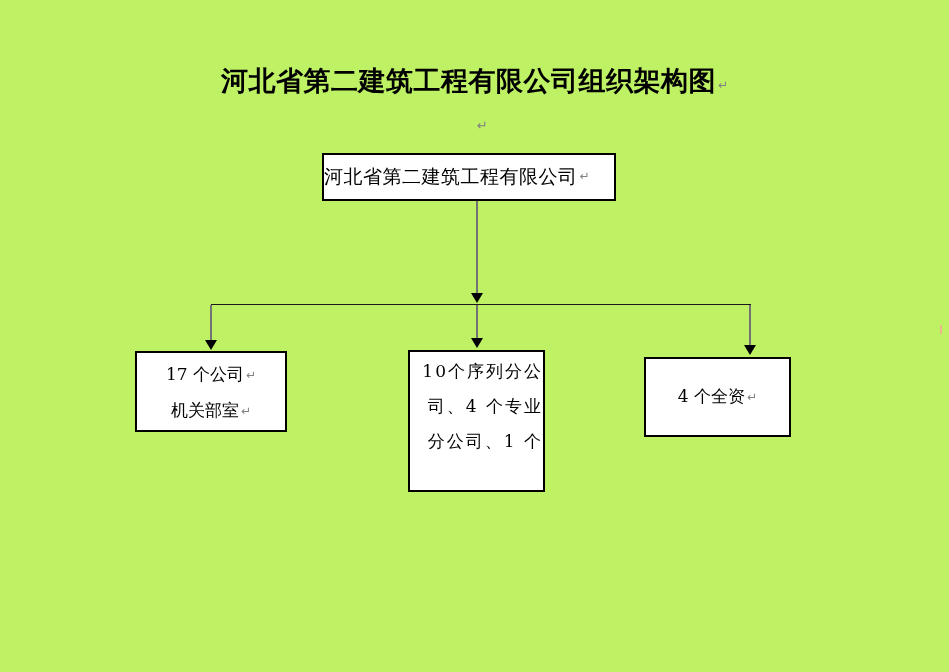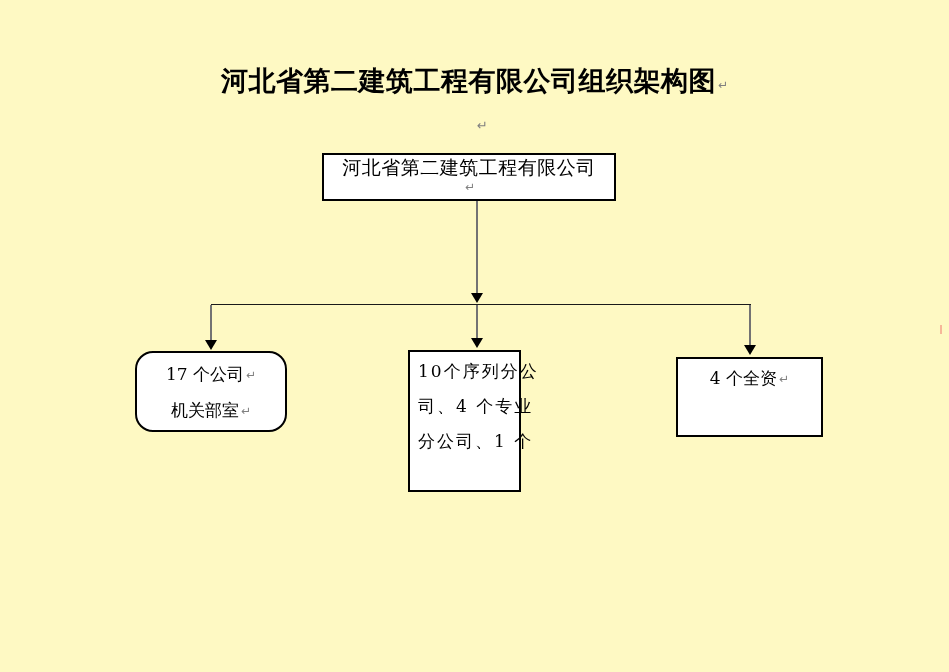--- a/index.html
+++ b/index.html
@@ -4,21 +4,21 @@
 <style>
   html, body {
     margin: 0;
     padding: 0;
     background: #ffffff;
   }
   #canvas {
     position: relative;
     width: 949px;
     height: 672px;
-    background: #fef9c3;
+    background: #bef264;
     overflow: hidden;
     font-family: "DejaVu Serif", "Liberation Serif", serif;
     color: #000000;
   }
   .abs { position: absolute; }
 
   
   .title-row {
     left: 0; right: 0; top: 64px;
     text-align: center;
@@ -55,45 +55,43 @@
   }
   .root-box {
     left: 322px; top: 153px;
     width: 294px; height: 48px;
     display: flex;
     align-items: center;
     justify-content: flex-start;
     font-size: 19px;
     letter-spacing: 0.5px;
     white-space: nowrap;
-    flex-direction: column;
   }
   .offices-box {
     left: 135px; top: 351px;
     width: 152px; height: 81px;
     padding-top: 4px;
     text-align: center;
     font-size: 17px;
     line-height: 34px;
-    border-radius: 18px;
   }
   .branches-box {
     left: 408px; top: 350px;
-    width: 113px; height: 142px;
+    width: 137px; height: 142px;
     padding: 2px 0 0 8px;
-    text-align: left;
+    text-align: right;
     font-size: 17px;
     line-height: 35px;
     letter-spacing: 2px;
     white-space: nowrap;
   }
   .subsidiaries-box {
-    left: 676px; top: 357px;
+    left: 644px; top: 357px;
     width: 147px; height: 80px;
-    padding-top: 2px;
+    padding-top: 20px;
     text-align: center;
     font-size: 17px;
     line-height: 34px;
   }
 
   
   .stem {
     width: 2px;
     background: #737373;
   }

